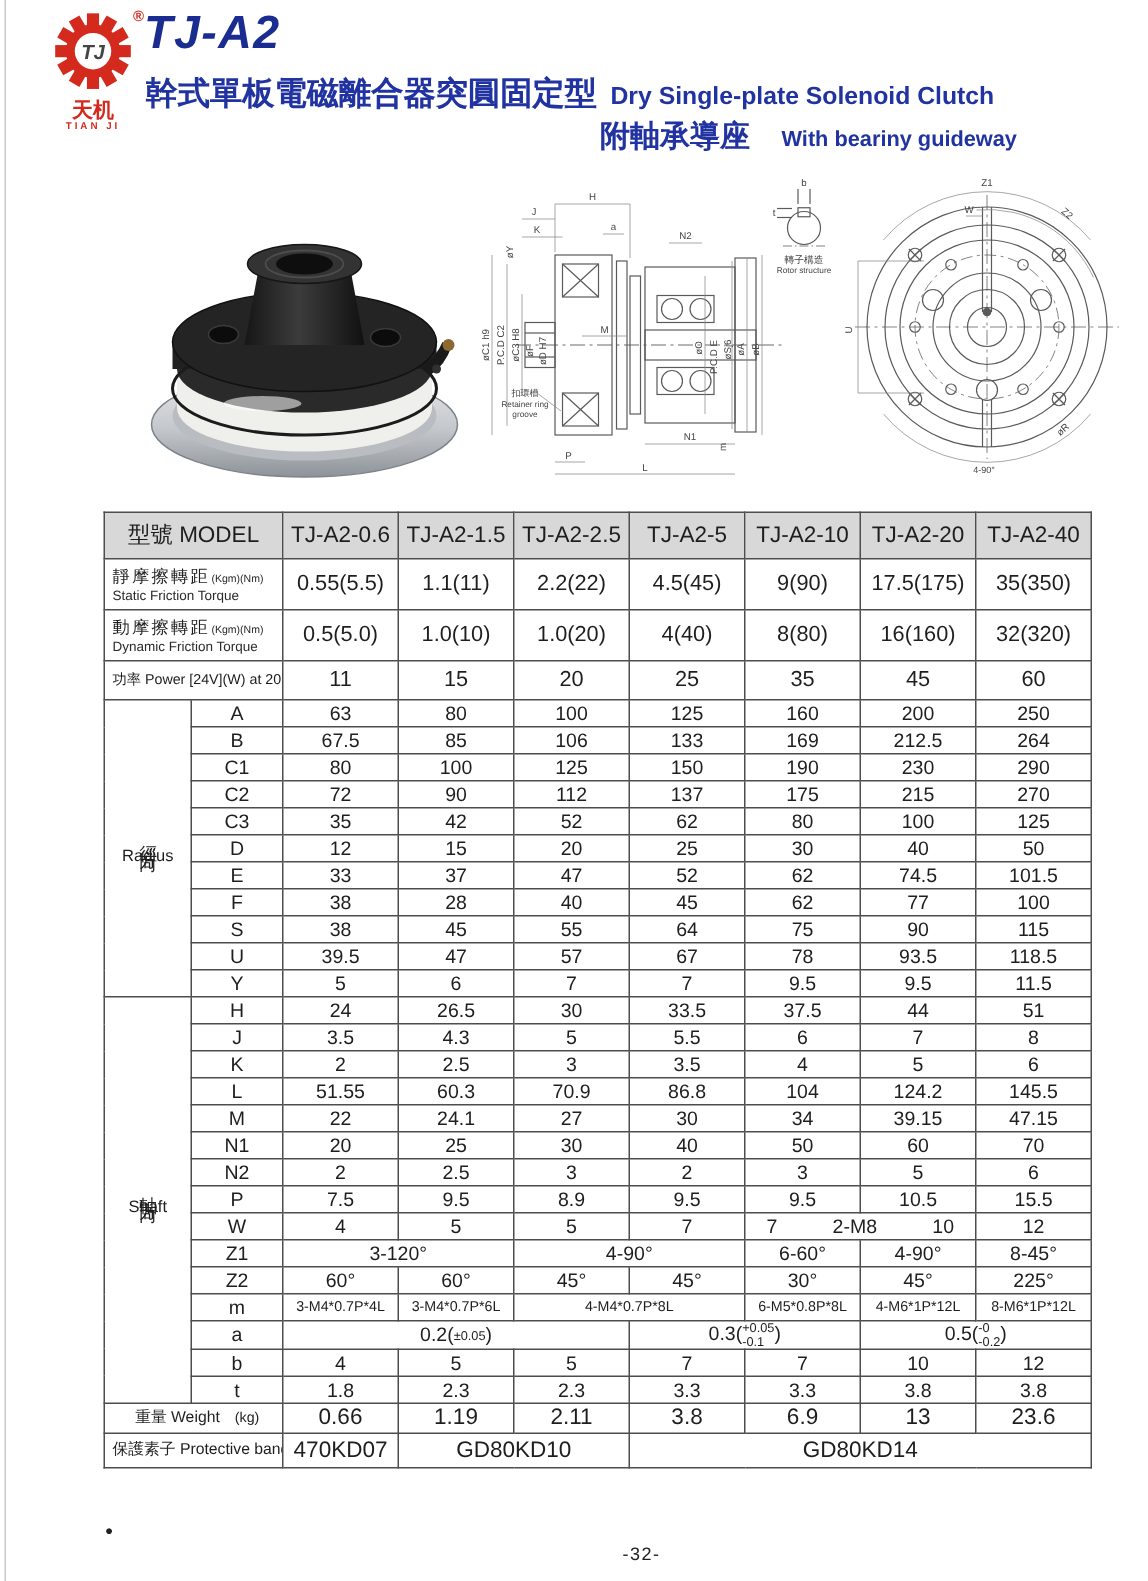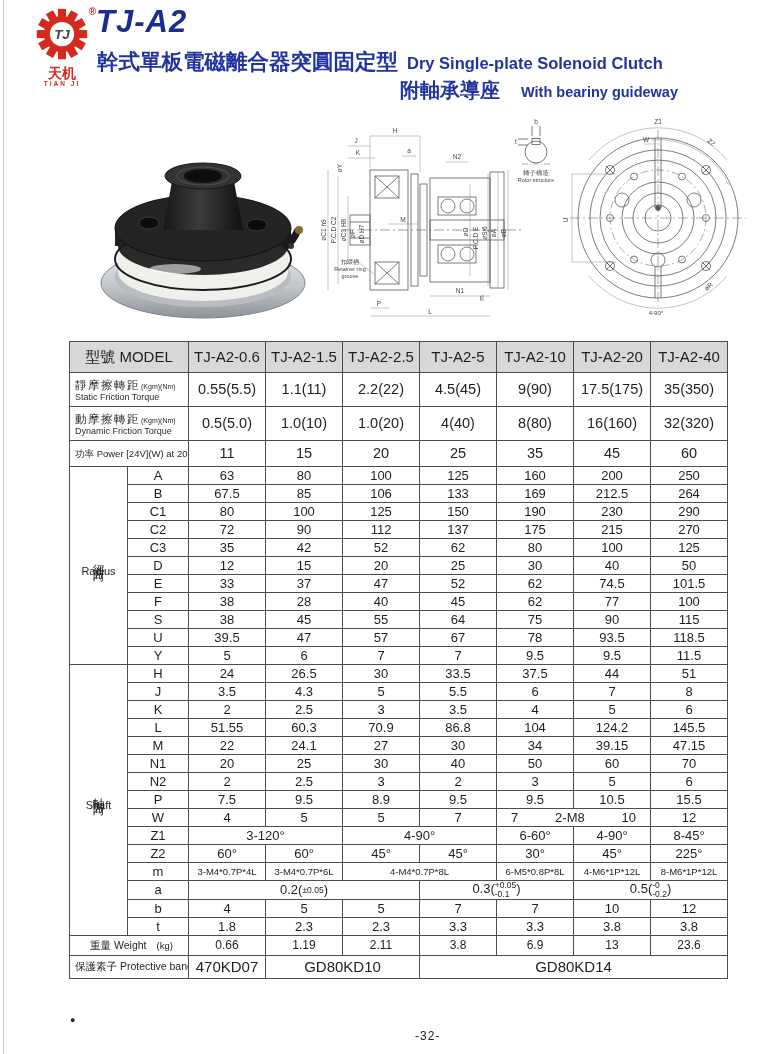--- a/index.html
+++ b/index.html
@@ -26,21 +26,21 @@
   svg text{font-family:"Liberation Sans", sans-serif;fill:#444;}
 
   
   table.spec{position:absolute;left:69px;top:341px;width:658px;border-collapse:collapse;table-layout:fixed;}
   .spec td{border:1px solid #4d4d4d;text-align:center;vertical-align:middle;padding:0;
            font-size:13px;line-height:1.05;color:#1e1e1e;overflow:hidden;}
   .r-hdr td{height:30px;background:#d8d8d8;font-size:15px;}
   .r-tq td{height:31px;font-size:14.5px;}
   .r-pw td{height:25px;font-size:14.5px;}
   .r-dim td{height:17px;}
-  .r-wt td{height:19px;font-size:12px;}
+  .r-wt td{height:19px;font-size:15px;}
   .r-bd td{height:22px;font-size:15px;}
   td.lbl{text-align:left;padding:1px 2px 1px 5px;}
   .lbl .zh{font-size:11.5px;letter-spacing:1.5px;}
   .lbl .unit{font-size:7px;margin-left:1px;letter-spacing:0;}
   .lbl .en{display:block;font-size:9px;letter-spacing:0;color:#2a2a2a;margin-top:1px;}
   td.pwlbl{text-align:left;padding-left:5px;font-size:9.5px;white-space:nowrap;}
   td.key{font-size:13px;}
   td.sec{vertical-align:middle;}
   .sec-inner{display:flex;flex-direction:column;align-items:center;gap:3px;}
   .vzh{writing-mode:vertical-rl;text-orientation:upright;font-size:12px;letter-spacing:3px;}

